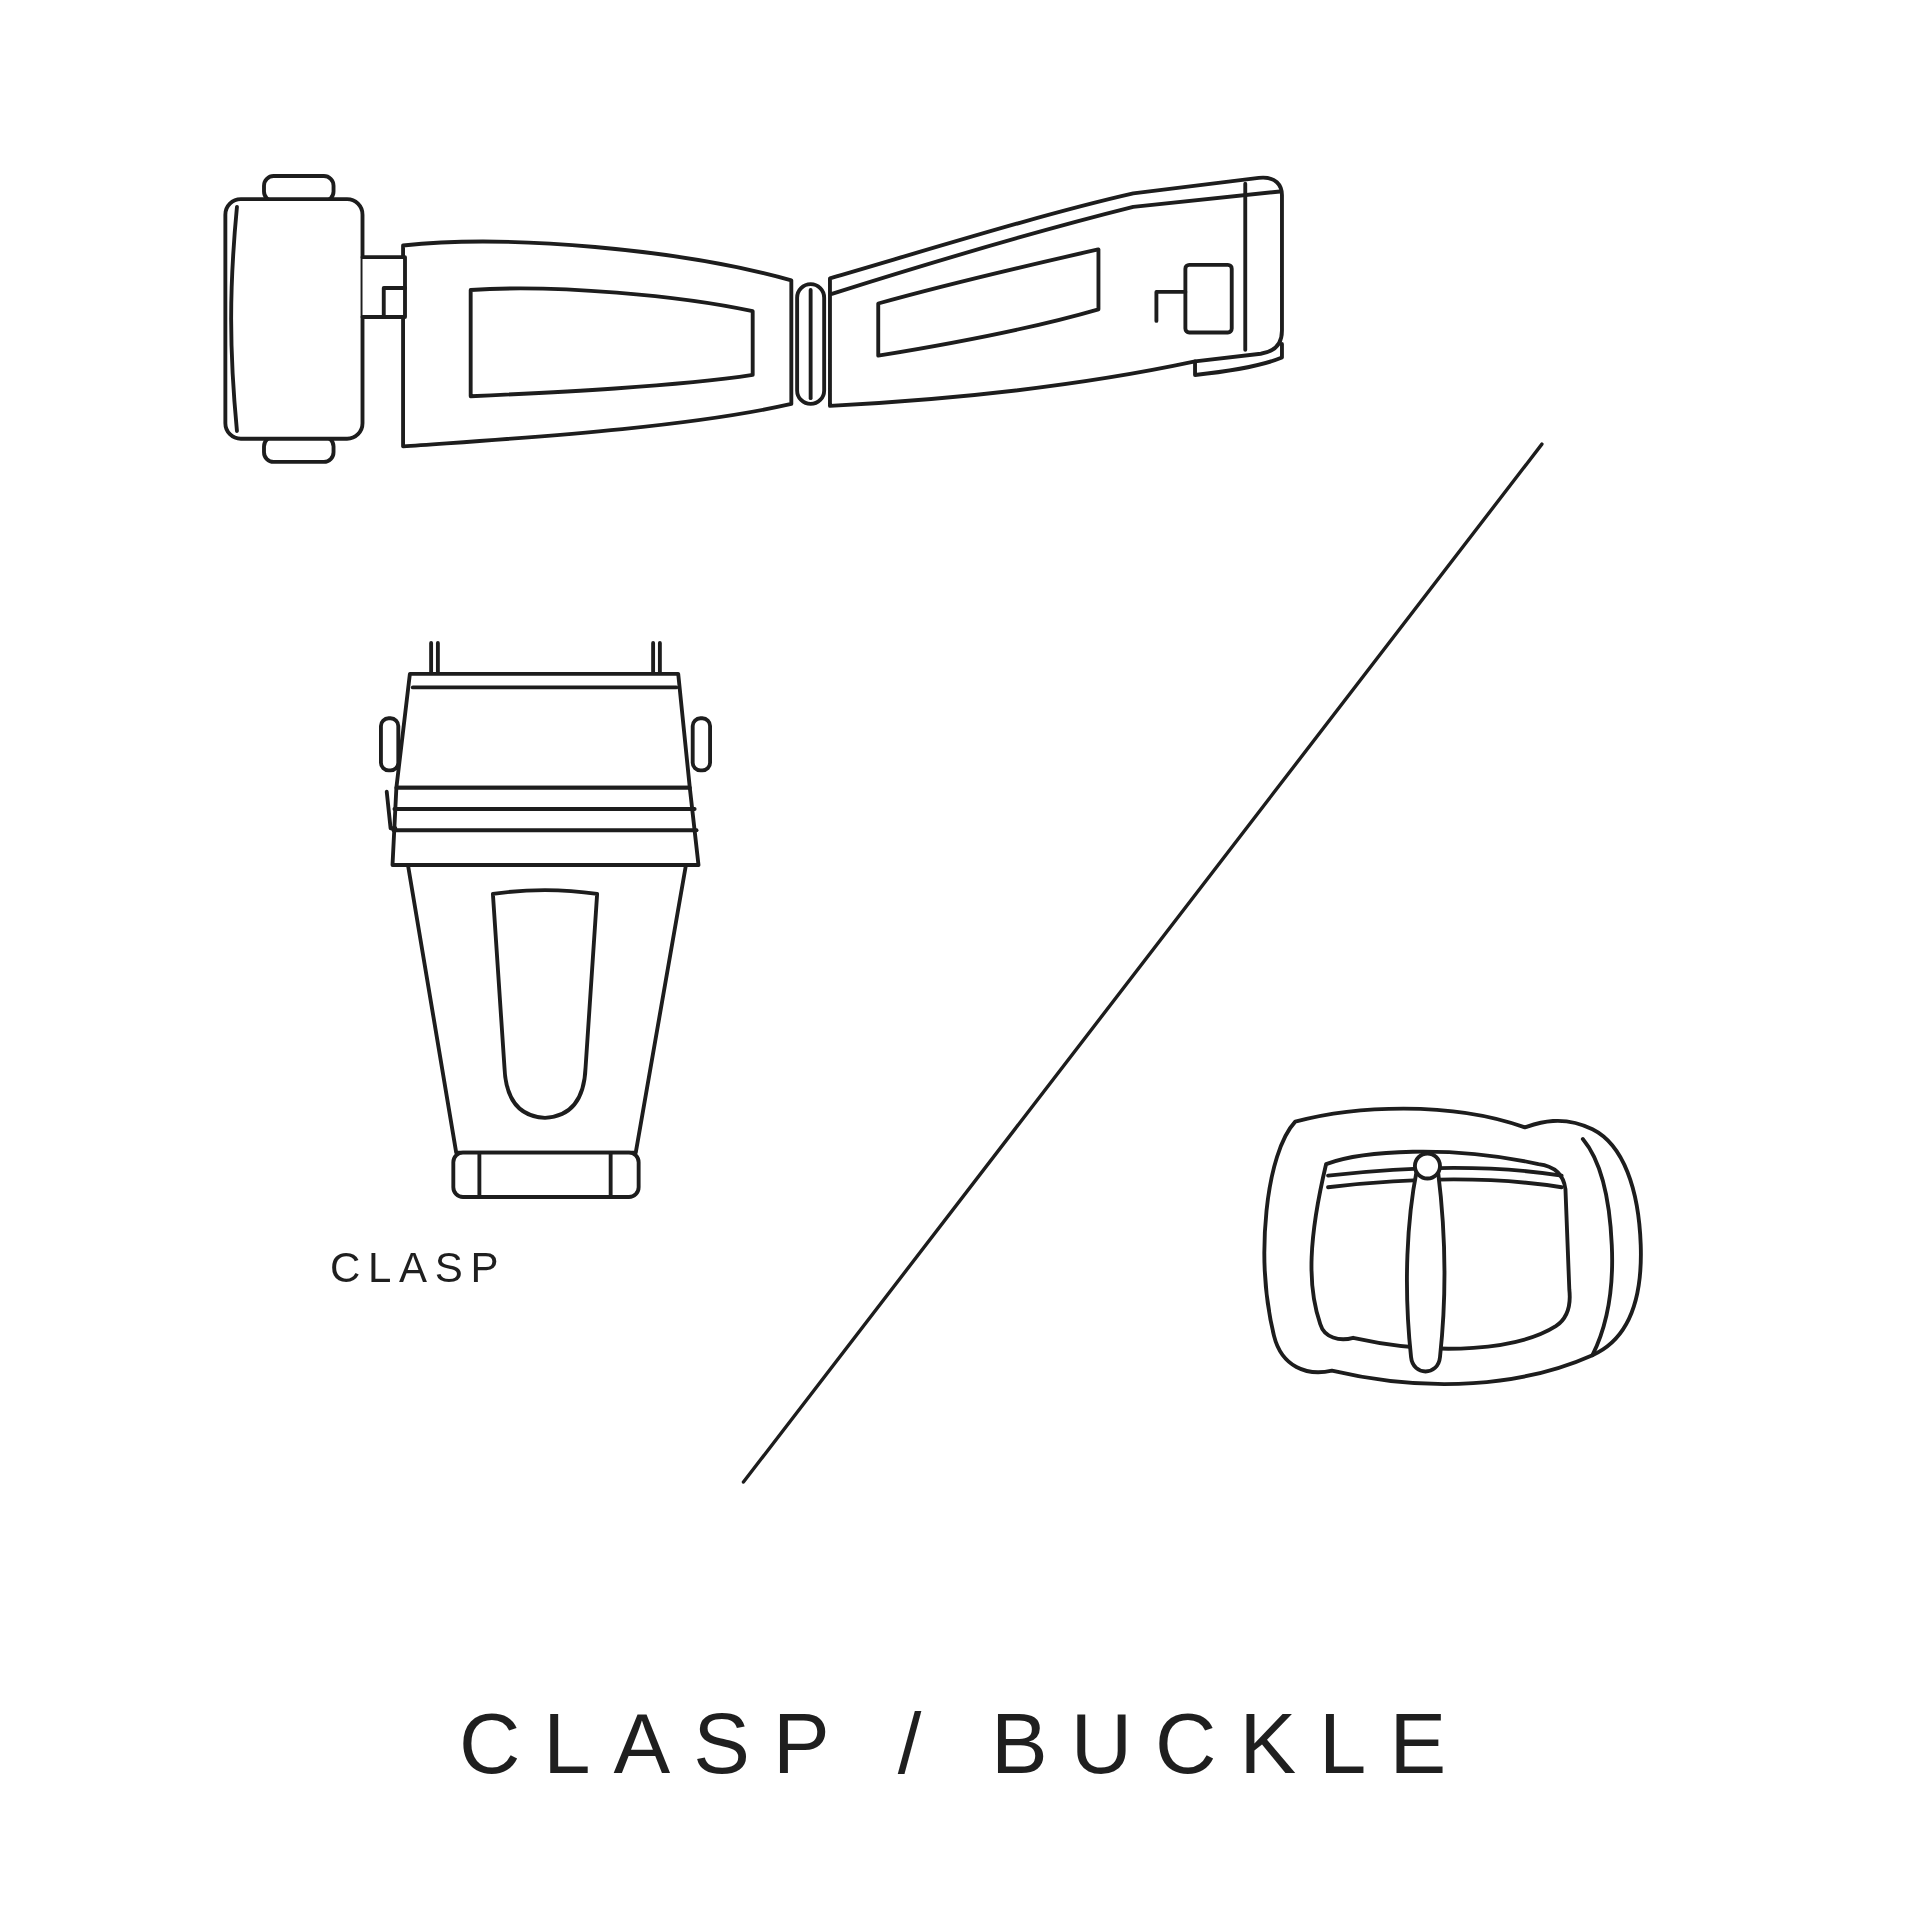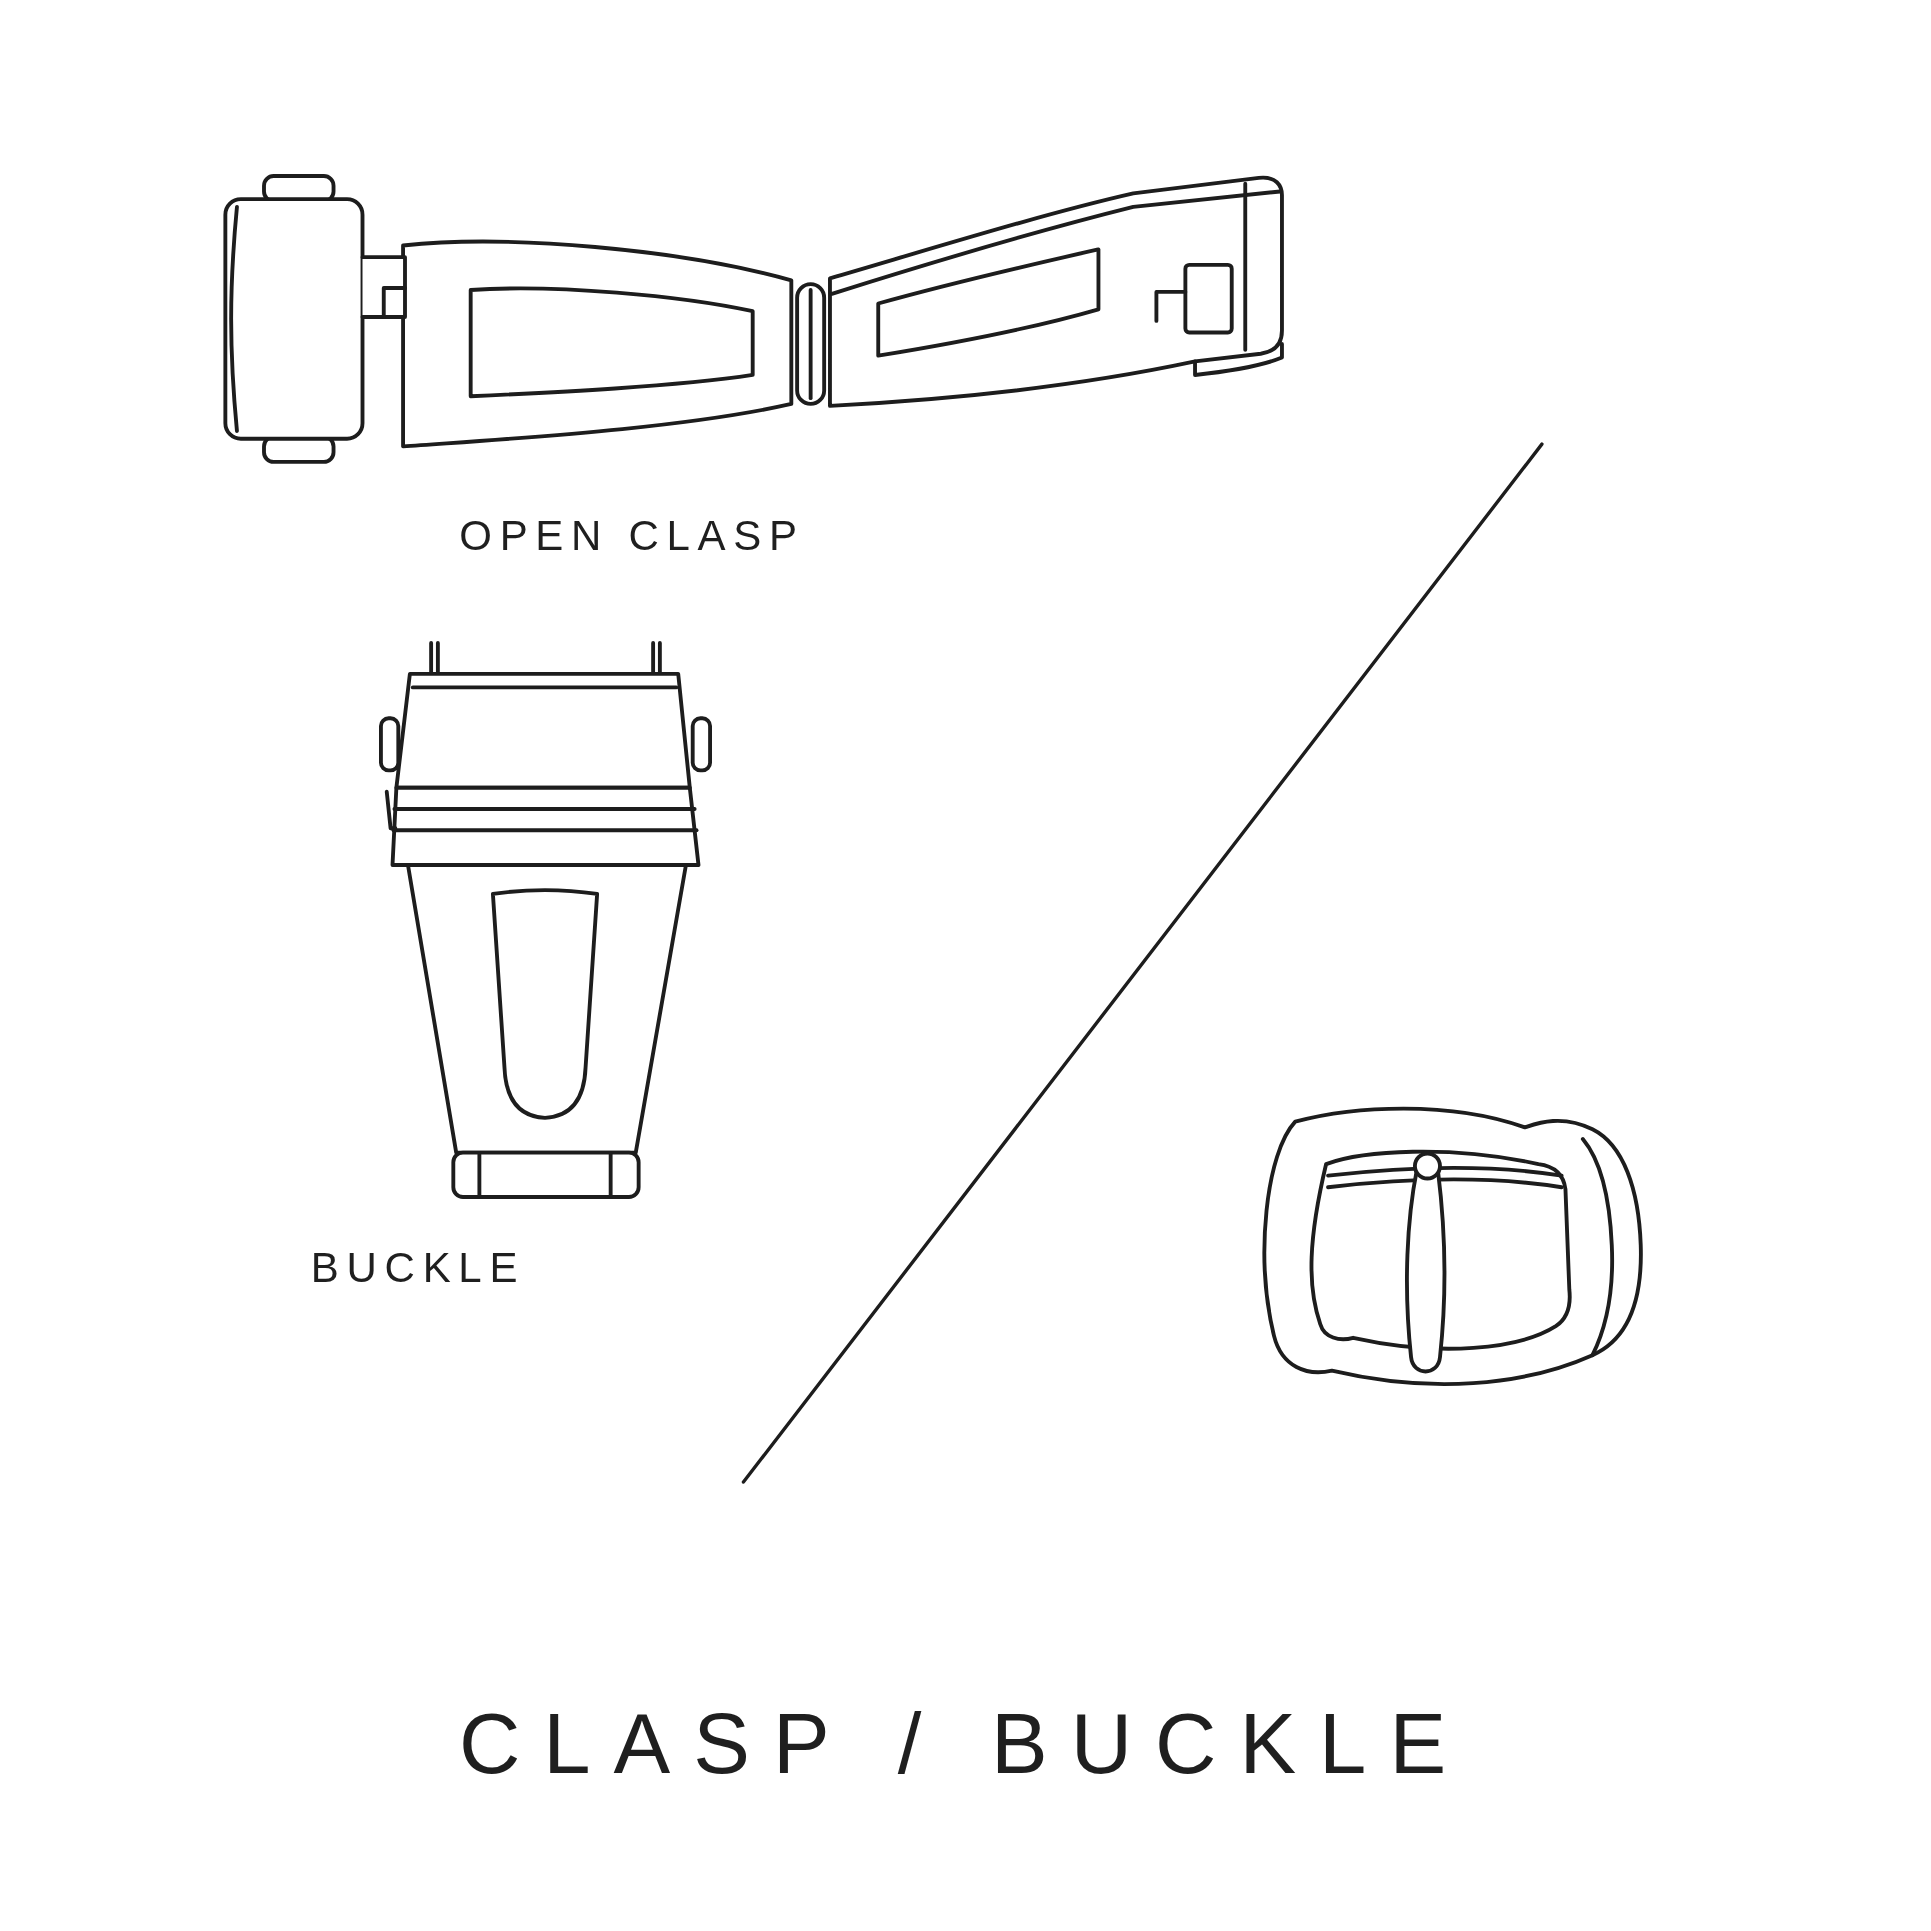--- a/index.html
+++ b/index.html
@@ -67,21 +67,20 @@
         <path d="M676,156 C790,120 900,88 988,66 L1140,50"></path>
         <path d="M724,166 C810,142 890,124 952,110 L952,172 C890,190 810,206 724,220 Z"></path>
         <rect fill="#ffffff" x="1042" y="126" width="48" height="70" rx="4"></rect>
         <path d="M1042,154 h-30 v30"></path>
         <path d="M1104,42 v172"></path>
         <path d="M1052,226 v14 C1090,236 1120,231 1142,222 L1142,208"></path>
       </g>
     </svg>
   </div>
 
-  <div class="label" style="top:512px; left:294px; width:676px;">OPEN CLASP</div>
 
   <div class="fig" style="left:379px; top:635px; width:333px; height:570px;">
     <svg viewBox="0 0 345 590" xmlns="http://www.w3.org/2000/svg">
       <g fill="none" stroke="#1d1d1d" stroke-width="4" stroke-linejoin="round" stroke-linecap="round">
 
         <path d="M54,8 v32 M61,8 v32 M284,8 v32 M291,8 v32"></path>
 
         <rect fill="#ffffff" x="2" y="86" width="18" height="54" rx="8"></rect>
         <rect fill="#ffffff" x="325" y="86" width="18" height="54" rx="8"></rect>
 
@@ -96,21 +95,21 @@
         <path fill="#ffffff" d="M30,238 L318,238 L266,536 L80,536 Z"></path>
         <path d="M118,268 L130,448 Q132,498 172,500 Q212,498 214,448 L226,268 Q172,260 118,268 Z"></path>
 
         <rect fill="#ffffff" x="77" y="536" width="192" height="46" rx="10"></rect>
         <path d="M104,538 v42"></path>
         <path d="M240,538 v42"></path>
       </g>
     </svg>
   </div>
 
-  <div class="label" style="top:1244px; left:273px; width:290px;">BUCKLE</div>
+  <div class="label" style="top:1244px; left:273px; width:290px;">CLASP</div>
 
   <svg class="divider" width="1931" height="1931" viewBox="0 0 2000 2000" xmlns="http://www.w3.org/2000/svg">
     <line x1="1597" y1="460" x2="770" y2="1535" stroke="#1d1d1d" stroke-width="3.5" stroke-linecap="round"></line>
   </svg>
 
   <div class="fig" style="left:1218px; top:1083px; width:444px; height:359px;">
     <svg viewBox="0 0 460 372" xmlns="http://www.w3.org/2000/svg">
       <g fill="none" stroke="#1d1d1d" stroke-width="4" stroke-linejoin="round" stroke-linecap="round">
 
         <path fill="#ffffff" d="M80,40 C50,72 38,180 58,262 C66,294 92,304 118,298 C220,322 316,314 388,282 C424,266 440,228 438,168 C436,110 420,64 388,48 C356,32 330,42 318,46 C240,18 140,24 80,40 Z"></path>

